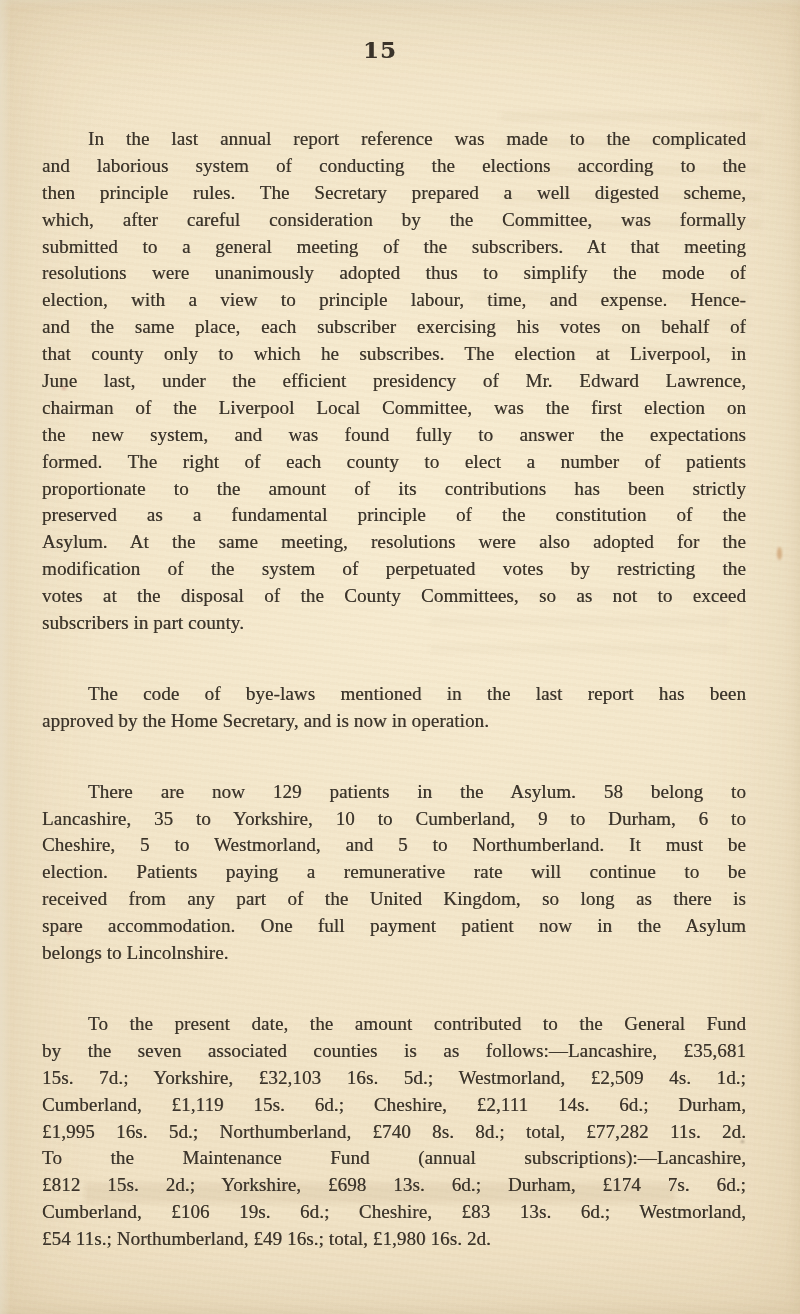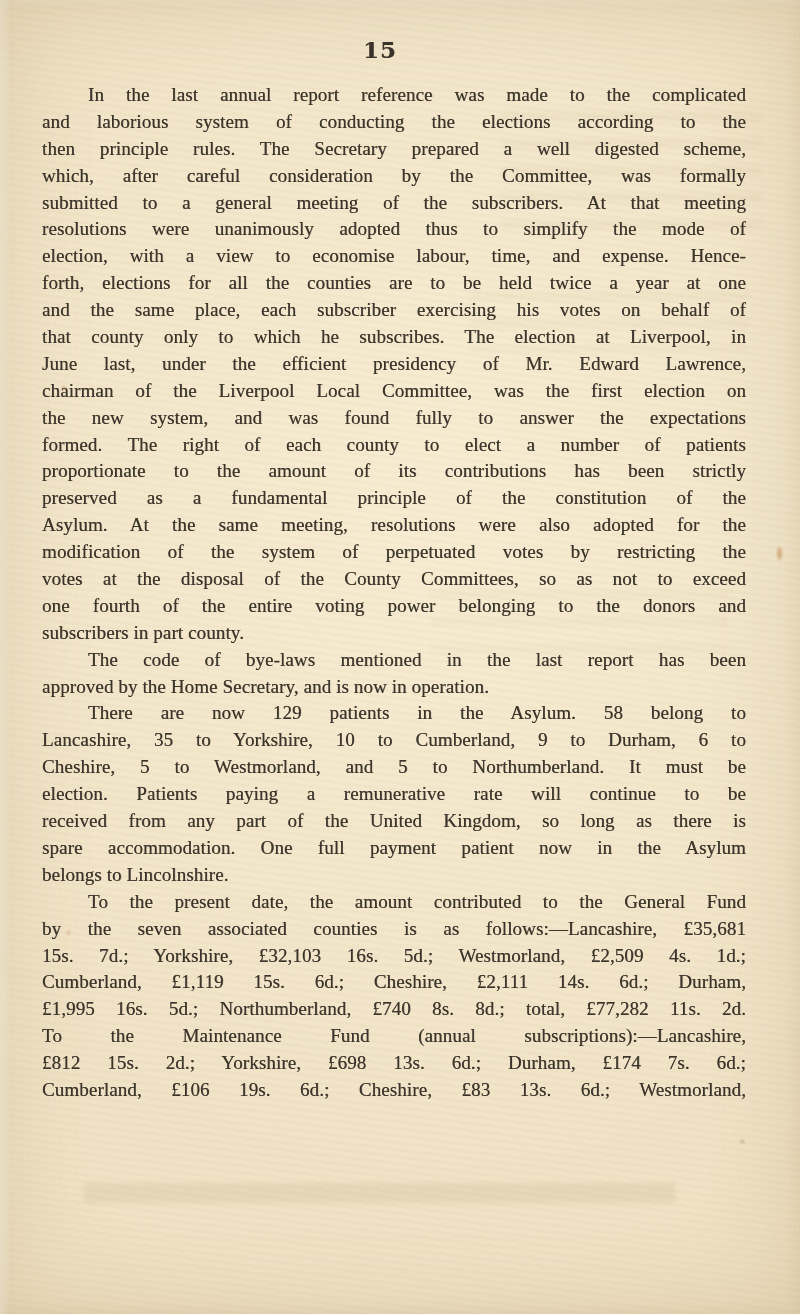--- a/index.html
+++ b/index.html
@@ -36,21 +36,21 @@
     text-shadow: 0.3px 0.3px 0.3px rgba(57,50,42,.6);
   }
   .body {
     position:absolute; top:82px; left:42px; width:704px;
     font-size:19px; line-height:26.9px; color:#3b342b; letter-spacing:.1px;
     text-shadow: 0.35px 0.35px 0.35px rgba(59,52,43,.65);
   }
   .para { margin:0; }
   .line { text-align:justify; text-align-last:justify; height:26.9px; overflow:hidden; }
   .line.last { text-align-last:left; }
-  .line.indent { text-indent:46px; }
+  .line.indent { text-indent:46px;margin-top:44px; }
   .ghost {
     position:absolute; pointer-events:none; filter:blur(2.4px);
     background:repeating-linear-gradient(180deg, rgba(148,120,82,.07) 0 9px, rgba(148,120,82,0) 9px 27px);
   }
   .ghost.bar { background:rgba(148,120,82,.10); }
   .speck { position:absolute; border-radius:50%; pointer-events:none; filter:blur(.8px); }
 </style>
 </head>
 <body>
 
@@ -65,34 +65,32 @@
   <div class="pageno">15</div>
 
   <div class="body" style="color: rgb(59, 52, 43);">
       <div class="para">
         <div class="line indent">In the last annual report reference was made to the complicated</div>
         <div class="line">and laborious system of conducting the elections according to the</div>
         <div class="line">then principle rules. The Secretary prepared a well digested scheme,</div>
         <div class="line">which, after careful consideration by the Committee, was formally</div>
         <div class="line">submitted to a general meeting of the subscribers. At that meeting</div>
         <div class="line">resolutions were unanimously adopted thus to simplify the mode of</div>
-        <div class="line">election, with a view to economise labour, time, and expense. Hence-</div>
-        <div class="line">forth, elections for all the counties are to be held twice a year at one</div>
+        <div class="line">election, with a view to principle labour, time, and expense. Hence-</div>
         <div class="line">and the same place, each subscriber exercising his votes on behalf of</div>
         <div class="line">that county only to which he subscribes. The election at Liverpool, in</div>
         <div class="line">June last, under the efficient presidency of Mr. Edward Lawrence,</div>
         <div class="line">chairman of the Liverpool Local Committee, was the first election on</div>
         <div class="line">the new system, and was found fully to answer the expectations</div>
         <div class="line">formed. The right of each county to elect a number of patients</div>
         <div class="line">proportionate to the amount of its contributions has been strictly</div>
         <div class="line">preserved as a fundamental principle of the constitution of the</div>
         <div class="line">Asylum. At the same meeting, resolutions were also adopted for the</div>
         <div class="line">modification of the system of perpetuated votes by restricting the</div>
         <div class="line">votes at the disposal of the County Committees, so as not to exceed</div>
-        <div class="line">one fourth of the entire voting power belonging to the donors and</div>
         <div class="line last">subscribers in part county.</div>
       </div>
       <div class="para">
         <div class="line indent">The code of bye-laws mentioned in the last report has been</div>
         <div class="line last">approved by the Home Secretary, and is now in operation.</div>
       </div>
       <div class="para">
         <div class="line indent">There are now 129 patients in the Asylum. 58 belong to</div>
         <div class="line">Lancashire, 35 to Yorkshire, 10 to Cumberland, 9 to Durham, 6 to</div>
         <div class="line">Cheshire, 5 to Westmorland, and 5 to Northumberland. It must be</div>
@@ -103,20 +101,21 @@
       </div>
       <div class="para">
         <div class="line indent">To the present date, the amount contributed to the General Fund</div>
         <div class="line">by the seven associated counties is as follows:—Lancashire, £35,681</div>
         <div class="line">15s. 7d.; Yorkshire, £32,103 16s. 5d.; Westmorland, £2,509 4s. 1d.;</div>
         <div class="line">Cumberland, £1,119 15s. 6d.; Cheshire, £2,111 14s. 6d.; Durham,</div>
         <div class="line">£1,995 16s. 5d.; Northumberland, £740 8s. 8d.; total, £77,282 11s. 2d.</div>
         <div class="line">To the Maintenance Fund (annual subscriptions):—Lancashire,</div>
         <div class="line">£812 15s. 2d.; Yorkshire, £698 13s. 6d.; Durham, £174 7s. 6d.;</div>
         <div class="line">Cumberland, £106 19s. 6d.; Cheshire, £83 13s. 6d.; Westmorland,</div>
+        <div class="line last">£54 11s.; Northumberland, £49 16s.; total, £1,980 16s. 2d.</div>
       </div>
     </div>
 
   <div class="speck" style="left:777px; top:547px; width:5px; height:13px; background:rgba(198,142,88,.55);"></div>
   <div class="speck" style="left:62px; top:386px; width:4px; height:4px; background:rgba(193,121,110,.5);"></div>
   <div class="speck" style="left:67px; top:930px; width:3px; height:5px; background:rgba(193,121,110,.38);"></div>
   <div class="speck" style="left:741px; top:1140px; width:3px; height:3px; background:rgba(110,95,75,.5);"></div>
 
   <div class="edge-left"></div>
   <div class="edge-top"></div>

